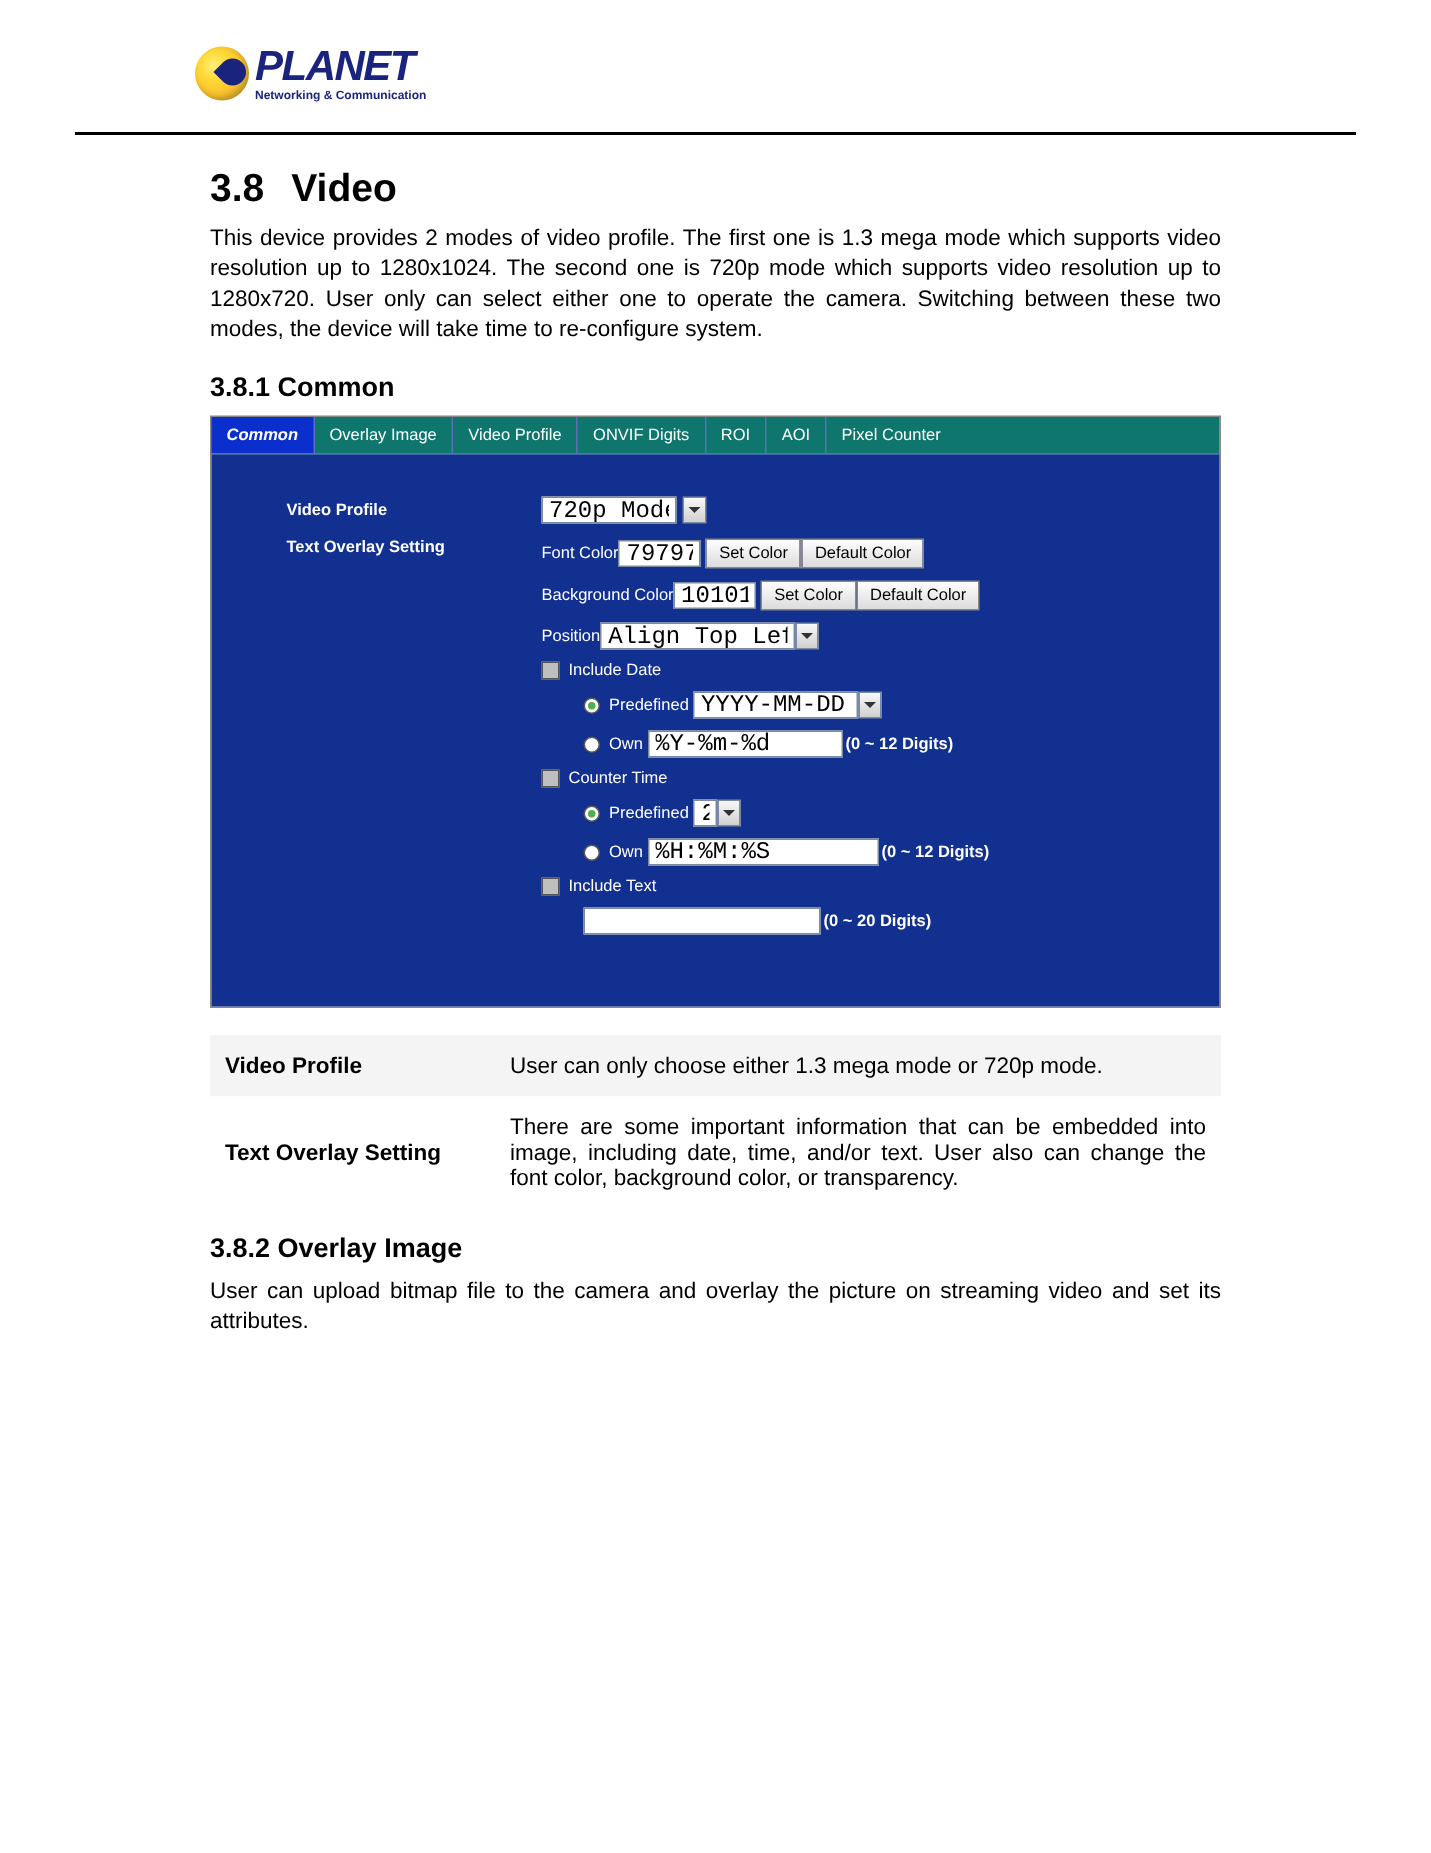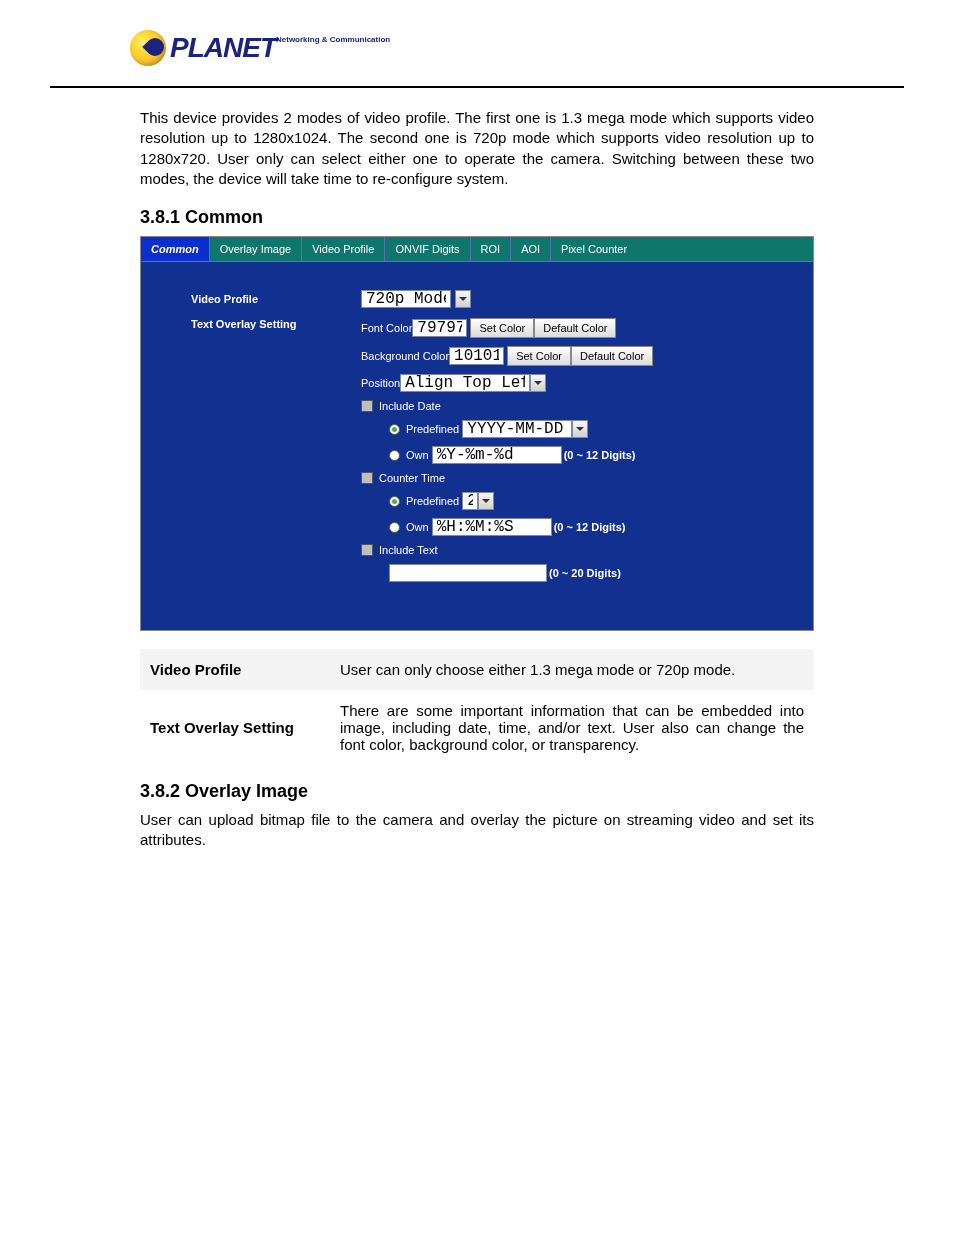--- a/index.html
+++ b/index.html
@@ -31,21 +31,21 @@
   }
   .logo-globe::after {
     content:"";
     position:absolute;
     width:18px;height:18px;
     right:2px;top:8px;
     border-radius:50% 50% 50% 0;
     background:#1a237e;
     transform:rotate(45deg);
   }
-  .logo-text-block { display:flex; flex-direction:row; line-height:1; }
+  .logo-text-block { display:flex; flex-direction:column; line-height:1; }
   .logo-word {
     font-family: Arial Black, Arial, sans-serif;
     font-size: 28px;
     font-weight: 900;
     color: #1a237e;
     letter-spacing: -1px;
     font-style: italic;
   }
   .logo-tag {
     font-size: 8px;
@@ -200,20 +200,23 @@
 <div class="page">
   <div class="logo-row">
     <div class="logo-globe"></div>
     <div class="logo-text-block">
       <span class="logo-word">PLANET</span>
       <span class="logo-tag">Networking &amp; Communication</span>
     </div>
   </div>
   <hr class="hr-top">
   <div class="content">
+    <h1 class="section">
+      <span class="num">3.8</span><span>Video</span>
+    </h1>
     <p class="body">This device provides 2 modes of video profile. The first one is 1.3 mega mode which supports video resolution up to 1280x1024. The second one is 720p mode which supports video resolution up to 1280x720. User only can select either one to operate the camera. Switching between these two modes, the device will take time to re-configure system.</p>
 
     <h2 class="sub">3.8.1 Common</h2>
 
     <div class="ss-panel">
       <div class="ss-tabs">
         <div class="ss-tab active">Common</div>
         <div class="ss-tab">Overlay Image</div>
         <div class="ss-tab">Video Profile</div>
         <div class="ss-tab">ONVIF Digits</div>
@@ -275,21 +278,21 @@
             </div>
             <div class="ss-sub-row indent">
               <span class="radio sel"></span>
               <span class="lbl">Predefined</span>&nbsp;
               <input class="txt-input" style="width: 16px;" readonly="" value="24h">
               <span class="drop-btn"></span>
             </div>
             <div class="ss-sub-row indent">
               <span class="radio"></span>
               <span class="lbl">Own</span>&nbsp;
-              <input class="txt-input" style="width: 120px;" value="%H:%M:%S">
+              <input class="txt-input" style="width: 154px;" value="%H:%M:%S">
               <span class="hint">(0 ~ 12 Digits)</span>
             </div>
 
             <div class="ss-sub-row">
               <span class="chk checked"></span>
               <span class="lbl">Include Text</span>
             </div>
             <div class="ss-sub-row indent">
               <input class="txt-input" style="width: 158px;" value="">
               <span class="hint">(0 ~ 20 Digits)</span>

